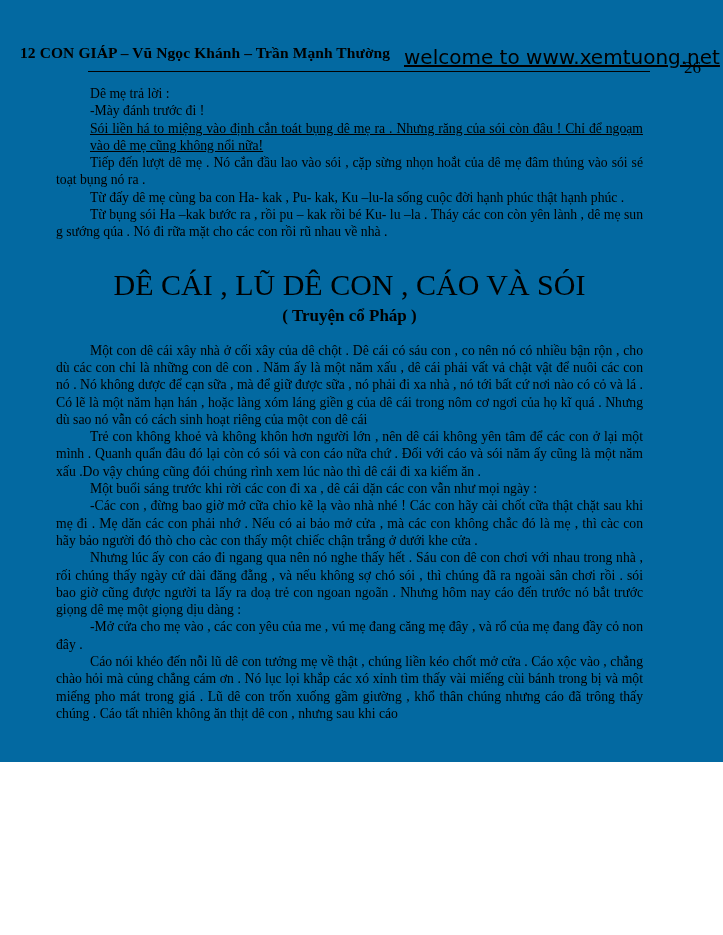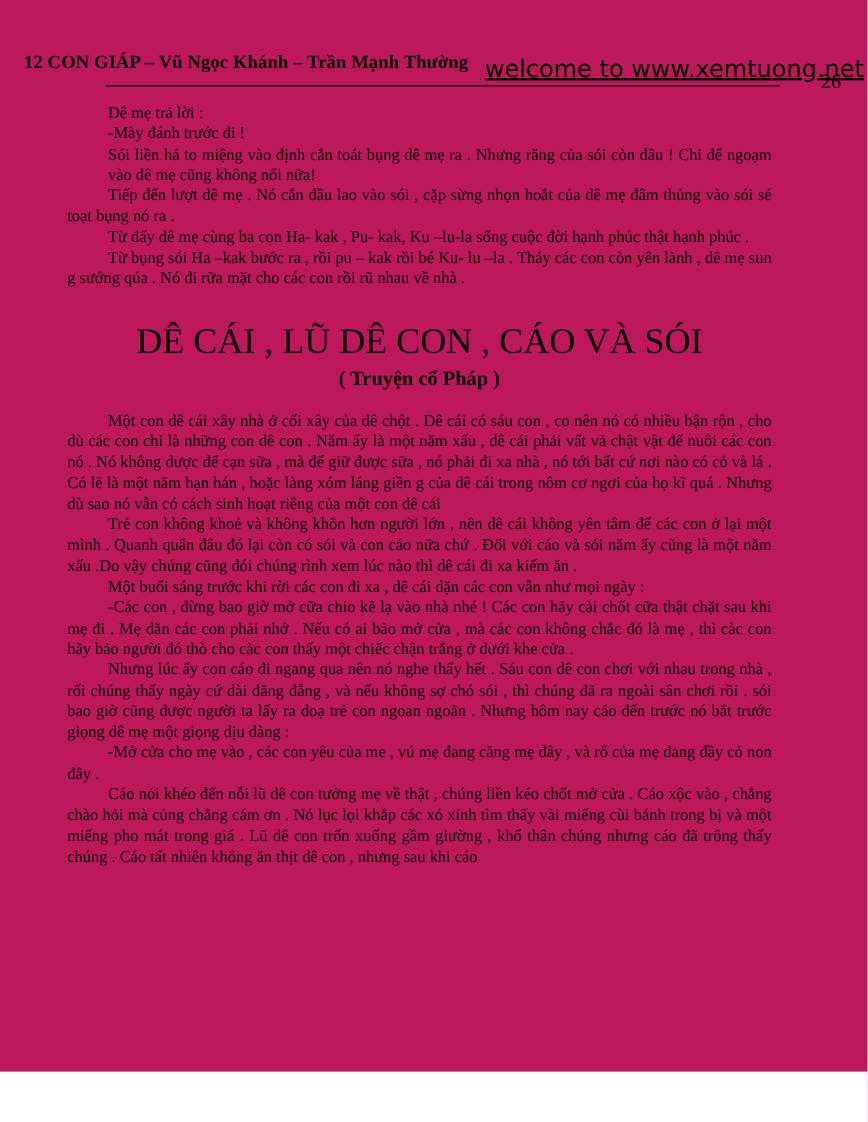--- a/index.html
+++ b/index.html
@@ -4,22 +4,22 @@
 <style>
   * { margin: 0; padding: 0; box-sizing: border-box; }
   html, body { background: #ffffff; }
   body {
     width: 723px; height: 935px;
     font-family: "Liberation Serif", "DejaVu Serif", serif;
     color: #000;
   }
   .page {
     position: relative;
-    width: 723px; height: 893px;
-    background: #be185d;
+    width: 723px; height: 762px;
+    background: #0369a1;
     overflow: hidden;
   }
   .header { position: absolute; top: 44px; left: 20px; right: 18px; height: 24px; }
   .book-title {
     font-weight: bold;
     font-size: 15.5px;
     letter-spacing: 0.1px;
     white-space: nowrap;
   }
   .site-link {
@@ -35,21 +35,21 @@
     position: absolute; top: 71px; left: 88px; width: 562px;
     border-top: 1.6px solid #000;
   }
   .content {
     position: absolute; top: 85px; left: 56px; width: 587px;
     font-size: 13.7px;
     line-height: 17.3px;
     text-align: justify;
   }
   .para { text-indent: 34px; }
-  .para.block-indent { text-indent: 0; padding-left: 34px; }
+  .para.block-indent { text-indent: 0; padding-left: 34px; text-decoration: underline; }
   .story-title {
     margin-top: 27px;
     text-align: center;
     font-weight: normal;
     font-size: 30px;
     line-height: 34px;
     text-indent: 0;
     white-space: nowrap;
   }
   .story-subtitle {

